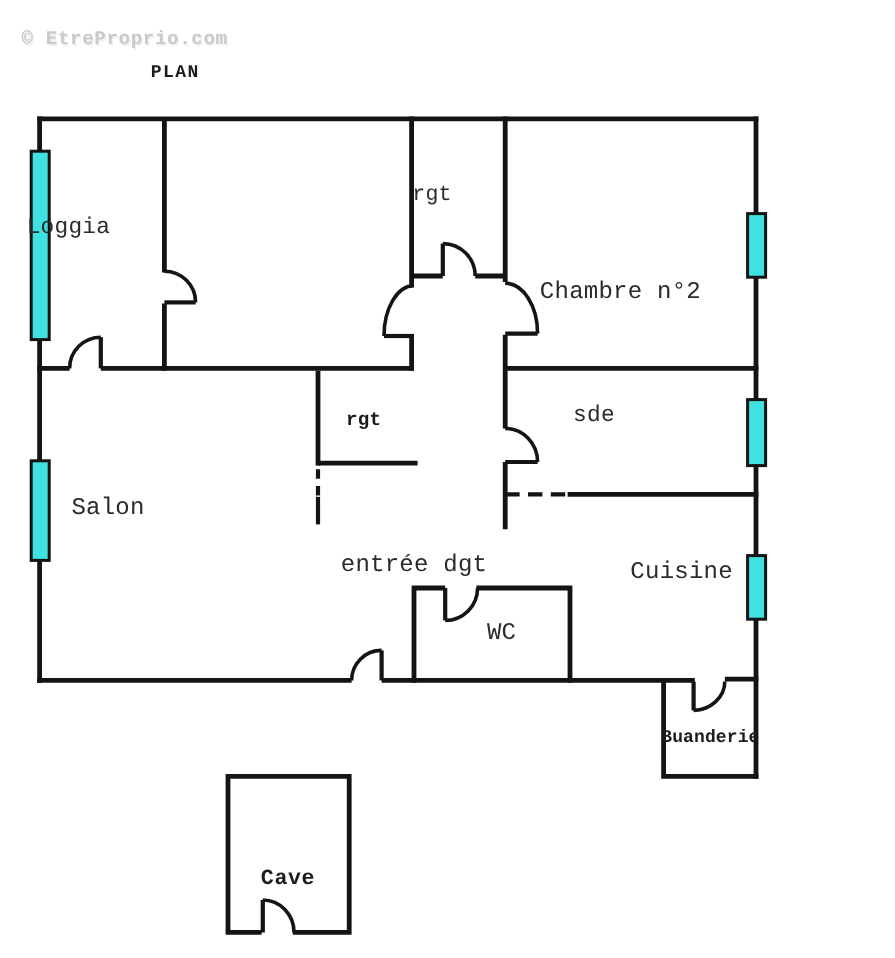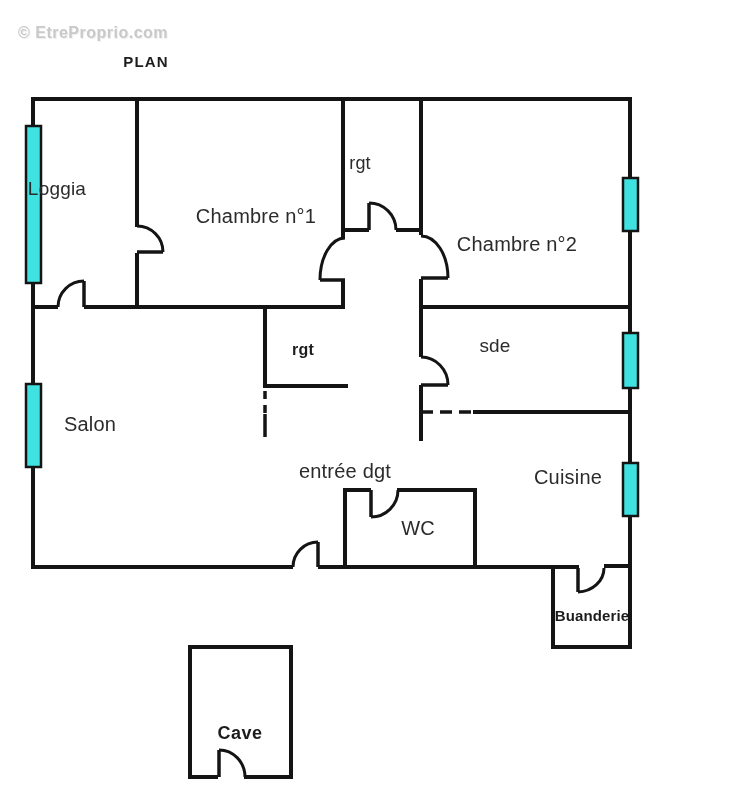--- a/index.html
+++ b/index.html
@@ -1,20 +1,20 @@
 <!DOCTYPE html>
 <html style="--wall: #141414; --window: #3fe1e1; --label: #2b2b2b; --label_bold: #1c1c1c; --watermark: #c9c9c9;"><head>
 <meta charset="utf-8">
 <style>
   html,body{margin:0;padding:0;background:#ffffff;}
   #stage{
     position:relative;
     width:746px;height:798px;
     background:#ffffff;
-    font-family:Liberation Sans, sans-serif;
+    font-family:Liberation Mono, monospace;
     overflow:hidden;
   }
   #plan-svg{position:absolute;left:0;top:0;}
   .w{stroke:var(--wall,#141414);stroke-width:4;fill:none;stroke-linecap:butt;}
   .w2{stroke:var(--wall,#141414);stroke-width:3.5;fill:none;stroke-linecap:butt;}
   .dashh{stroke:var(--wall,#141414);stroke-width:3.5;fill:none;stroke-dasharray:12 7;}
   .dashv{stroke:var(--wall,#141414);stroke-width:3.5;fill:none;stroke-dasharray:8 6;}
   .arc{stroke:var(--wall,#141414);stroke-width:3;fill:none;}
   .leaf{stroke:var(--wall,#141414);stroke-width:3.5;fill:none;}
   .win{fill:var(--window,#3fe1e1);stroke:var(--wall,#141414);stroke-width:2.5;}
@@ -120,21 +120,20 @@
       <rect class="win" x="623" y="178" width="15" height="53"></rect>
       <rect class="win" x="623" y="333" width="15" height="55"></rect>
       <rect class="win" x="623" y="463" width="15" height="53"></rect>
     </g>
   </svg>
 
   <div id="watermark">© EtreProprio.com</div>
   <div id="plan-title" style="left:146px;top:61px;">PLAN</div>
 
   <div class="lbl md" style="left:57px;top:189px;">Loggia</div>
-  <div class="lbl" style="left:256px;top:216px;">Chambre n°1</div>
   <div class="lbl sm" style="left:360px;top:163px;">rgt</div>
   <div class="lbl" style="left:517px;top:196px;margin-top:48px;">Chambre n°2</div>
   <div class="lbl b rgt2" style="left:303px;top:350px;">rgt</div>
   <div class="lbl md" style="left:495px;top:346px;">sde</div>
   <div class="lbl" style="left:90px;top:424px;">Salon</div>
   <div class="lbl" style="left:345px;top:451px;margin-top:20px;">entrée dgt</div>
   <div class="lbl" style="left:568px;top:477px;text-align:right;">Cuisine</div>
   <div class="lbl" style="left:418px;top:528px;">WC</div>
   <div class="lbl b buand" style="left:592px;top:615px;">Buanderie</div>
   <div class="lbl b cave" style="left:240px;top:705px;">Cave</div>

